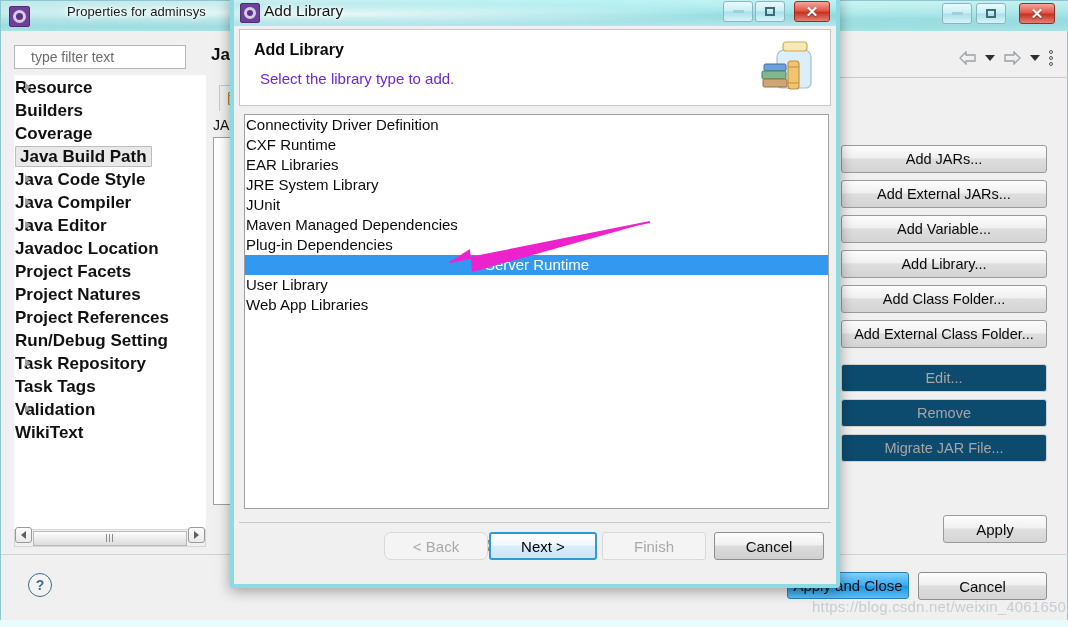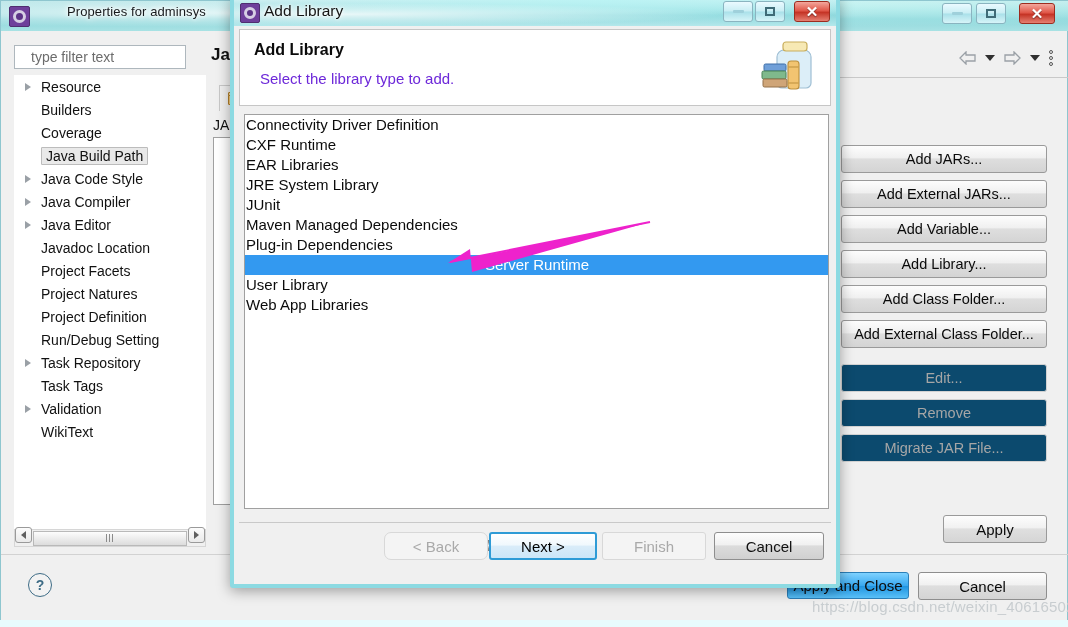--- a/index.html
+++ b/index.html
@@ -61,22 +61,22 @@
     text-shadow:0 1px 1px rgba(0,0,0,.45);font-family:"Liberation Sans",sans-serif;
   }
 
   
   #filter-box{
     position:absolute;left:13px;top:44px;width:172px;height:24px;
     background:#fff;border:1px solid #aeb7bd;box-sizing:border-box;
     font-size:14px;color:#6c6c6c;padding:3px 16px;
   }
   .tnode{
-    position:relative;height:23px;font-size:14px;color:#111;
-    padding-left:26px;line-height:23px;white-space:nowrap;
+    position:relative;height:23px;font-size:17px;color:#111;
+    line-height:23px;white-space:nowrap;font-weight:bold;
   }
   .tnode .arw{
     position:absolute;left:10px;top:7px;width:0;height:0;
     border-left:6px solid #9aa0a6;border-top:4.5px solid transparent;border-bottom:4.5px solid transparent;
   }
   .tnode.sel .lbl{
     background:#e9e9e9;border:1px solid #bcbcbc;padding:0 4px;border-radius:1px;
   }
   #tree-panel{
     position:absolute;left:13px;top:74px;width:192px;height:455px;
@@ -311,21 +311,21 @@
         <div class="tnode"><span class="arw"></span><span class="lbl">Resource</span></div>
         <div class="tnode"><span class="lbl">Builders</span></div>
         <div class="tnode"><span class="lbl">Coverage</span></div>
         <div class="tnode sel"><span class="lbl">Java Build Path</span></div>
         <div class="tnode"><span class="arw"></span><span class="lbl">Java Code Style</span></div>
         <div class="tnode"><span class="arw"></span><span class="lbl">Java Compiler</span></div>
         <div class="tnode"><span class="arw"></span><span class="lbl">Java Editor</span></div>
         <div class="tnode"><span class="lbl">Javadoc Location</span></div>
         <div class="tnode"><span class="lbl">Project Facets</span></div>
         <div class="tnode"><span class="lbl">Project Natures</span></div>
-        <div class="tnode"><span class="lbl">Project Definition</span></div>
+        <div class="tnode"><span class="lbl">Project References</span></div>
         <div class="tnode"><span class="lbl">Run/Debug Setting</span></div>
         <div class="tnode"><span class="arw"></span><span class="lbl">Task Repository</span></div>
         <div class="tnode"><span class="lbl">Task Tags</span></div>
         <div class="tnode"><span class="arw"></span><span class="lbl">Validation</span></div>
         <div class="tnode"><span class="lbl">WikiText</span></div>
       </div>
   </div>
 
   <div id="tree-hscroll">
     <div class="sbtn">

